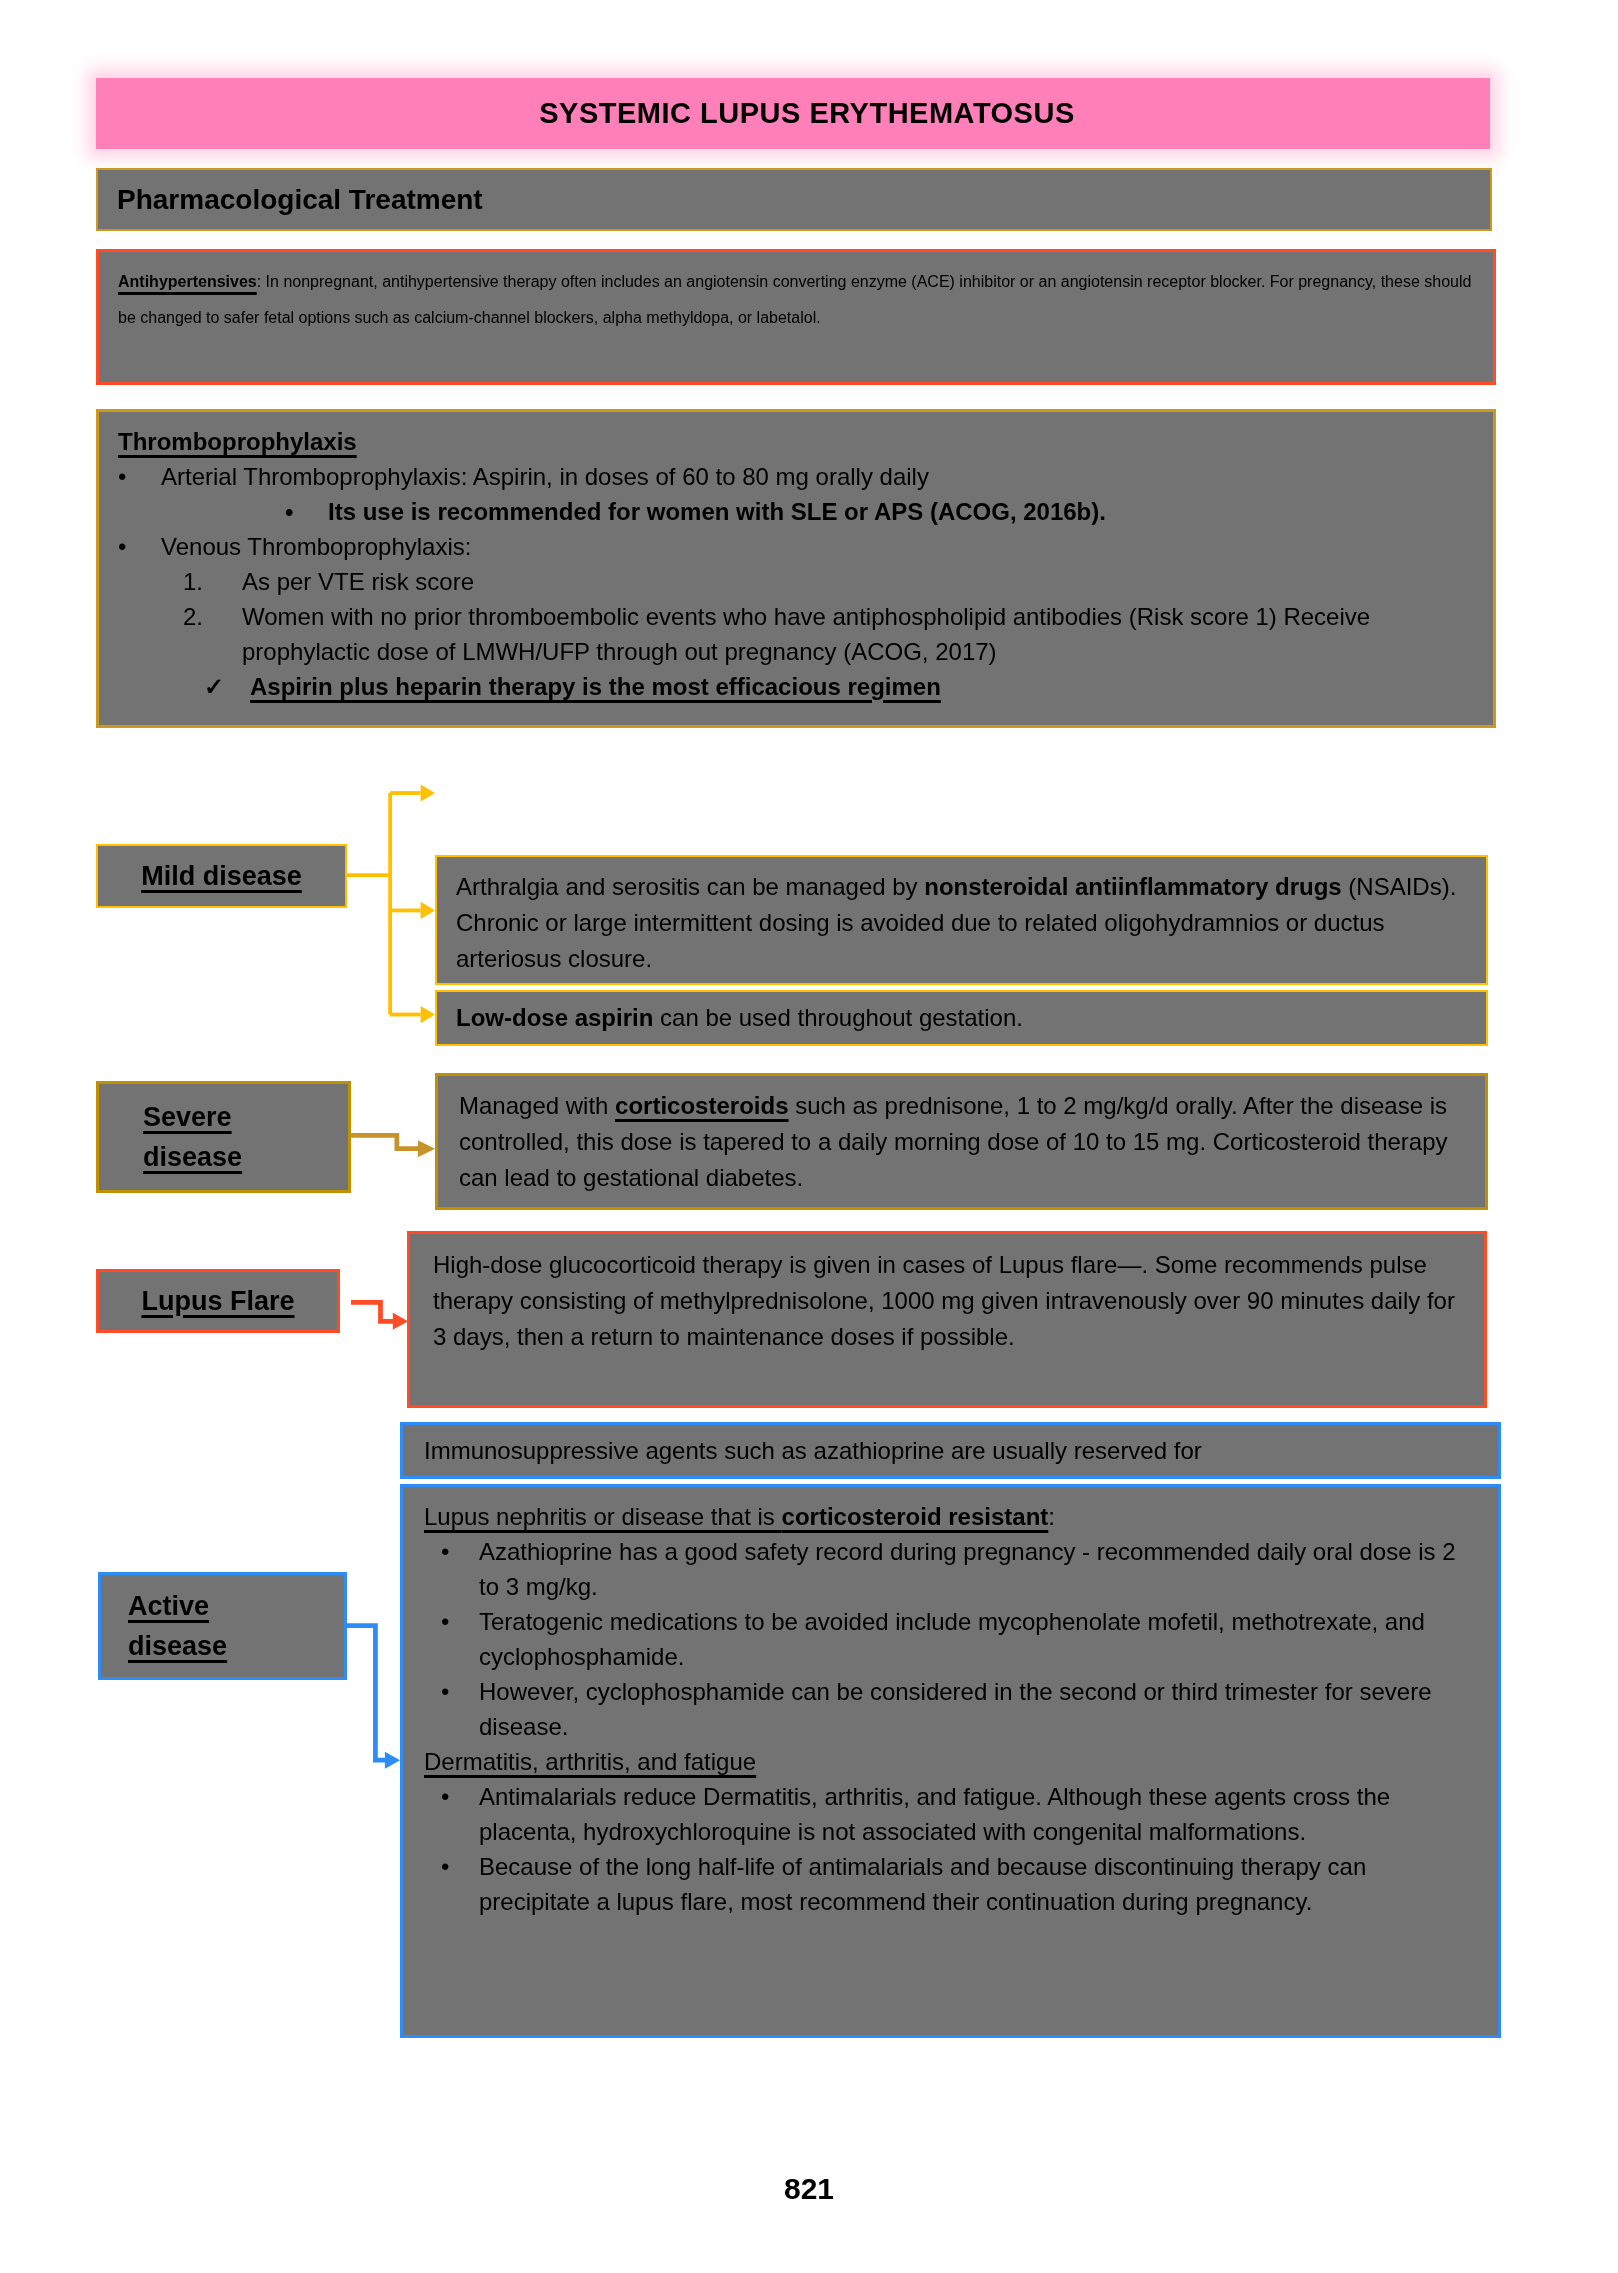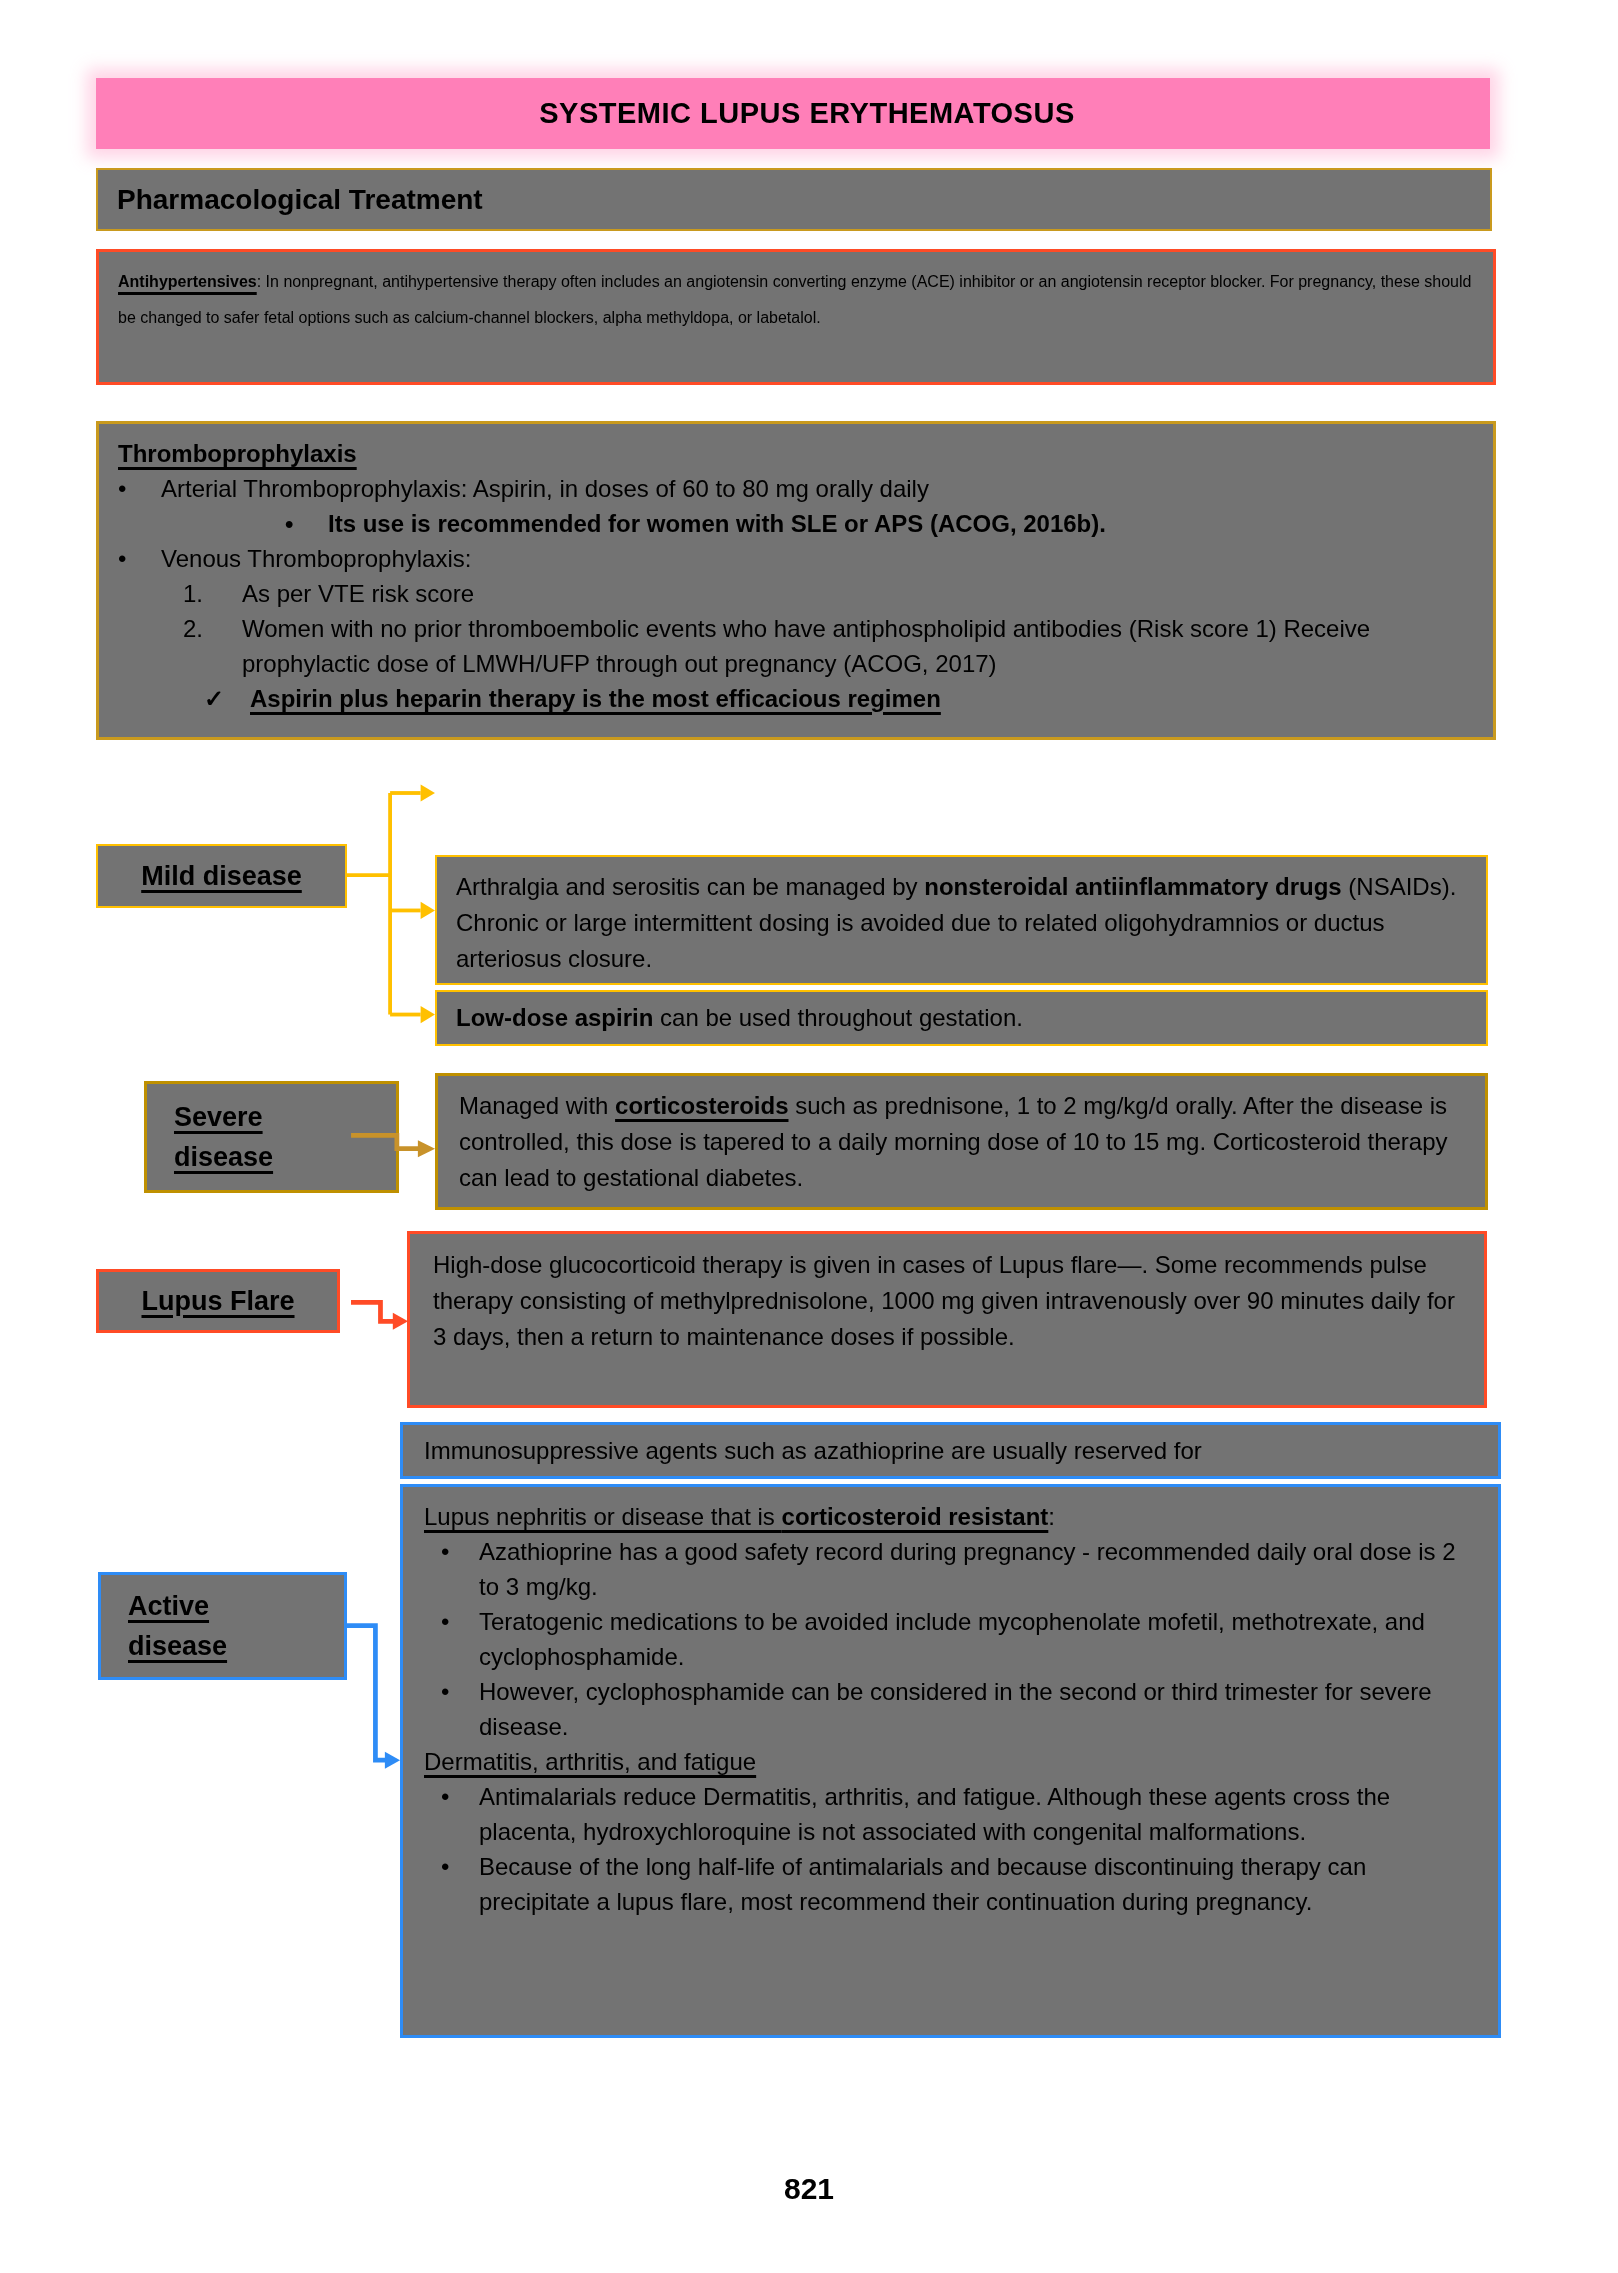--- a/index.html
+++ b/index.html
@@ -22,29 +22,29 @@
   .pharm-box {
     left:96px; top:168px; width:1396px; height:63px; border:2.9px solid #C99A1E;
     display:flex; align-items:center; padding:0 19px; font-size:28px; font-weight:bold;
   }
   .antihyp-box {
     left:96px; top:249px; width:1400px; height:136px; border:3.8px solid #FF4B26;
     padding:11.5px 19px; font-size:16px; line-height:36px;
   }
   .thrombo-box {
     left:96px; top:409px; width:1400px; height:319px; border:3.8px solid #C99A1E;
-    padding:11.5px 19px; font-size:24px; line-height:35px;margin-top:12px;
+    padding:11.5px 19px; font-size:24px; line-height:35px;
   }
   .trow { display:flex; }
   .tmark { flex:none; }
   .btext { flex:1; }
 
   .label-box { display:flex; align-items:center; font-weight:bold; }
   .mild-label   { left:96px; top:844px;  width:251px; height:64px;  border:2.9px solid #FFC000; justify-content:center; font-size:27px; }
-  .severe-label { left:96px; top:1081px; width:255px; height:112px; border:3.8px solid #BF9000; padding:0 91px 0 27px; font-size:27px; line-height:40px;margin-left:48px; }
+  .severe-label { left:96px; top:1081px; width:255px; height:112px; border:3.8px solid #BF9000; padding:0 91px 0 44px; font-size:27px; line-height:40px; }
   .lupus-label  { left:96px; top:1269px; width:244px; height:64px;  border:3.8px solid #FF4B26; justify-content:center; font-size:27px; }
   .active-label { left:98px; top:1572px; width:249px; height:108px; border:3.8px solid #2E8CF6; padding:0 91px 0 27px; font-size:27px; line-height:40px; }
 
   .mbox { left:435px; width:1053px; border:2.9px solid #FFC000; padding:11.5px 19px; font-size:24px; line-height:36px; }
   .mbox1 { top:744px;  height:106px; }
   .mbox2 { top:855px;  height:130px; }
   .mbox3 { top:990px; height:56px; display:flex; align-items:center; padding-top:0; padding-bottom:0; }
 
   .severe-box {
     left:435px; top:1073px; width:1053px; height:137px; border:3.8px solid #BF9000;

